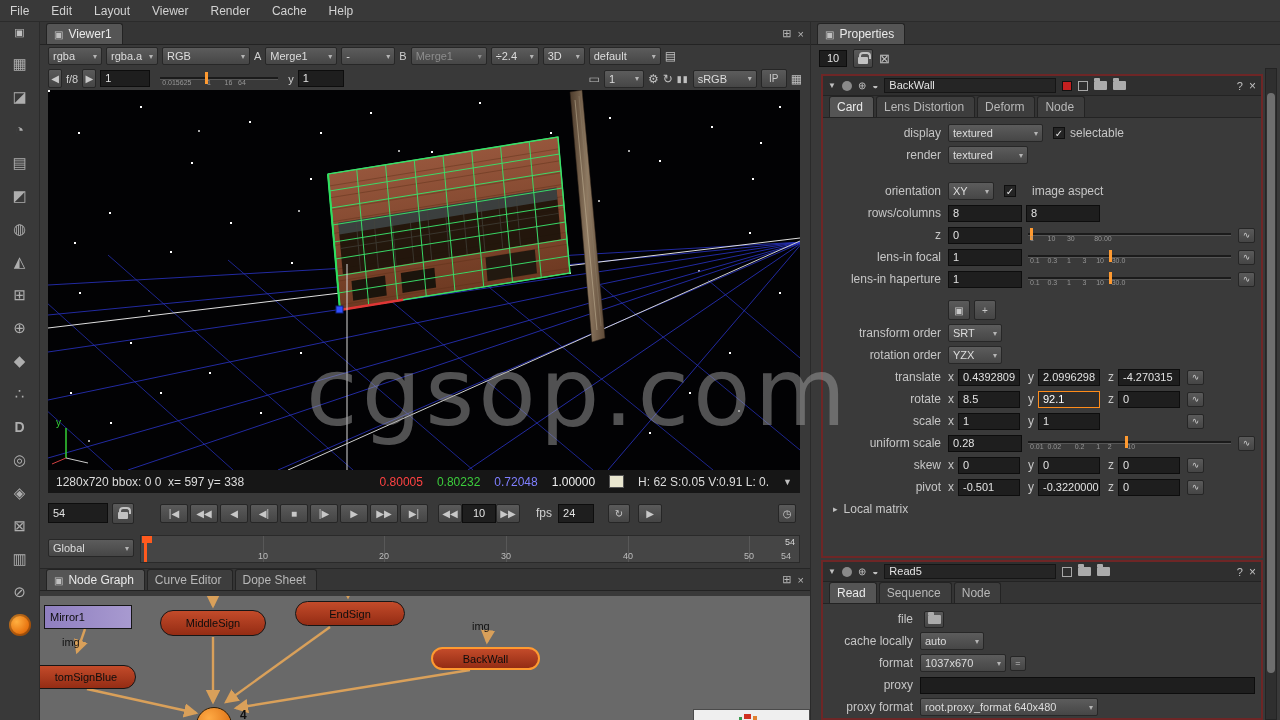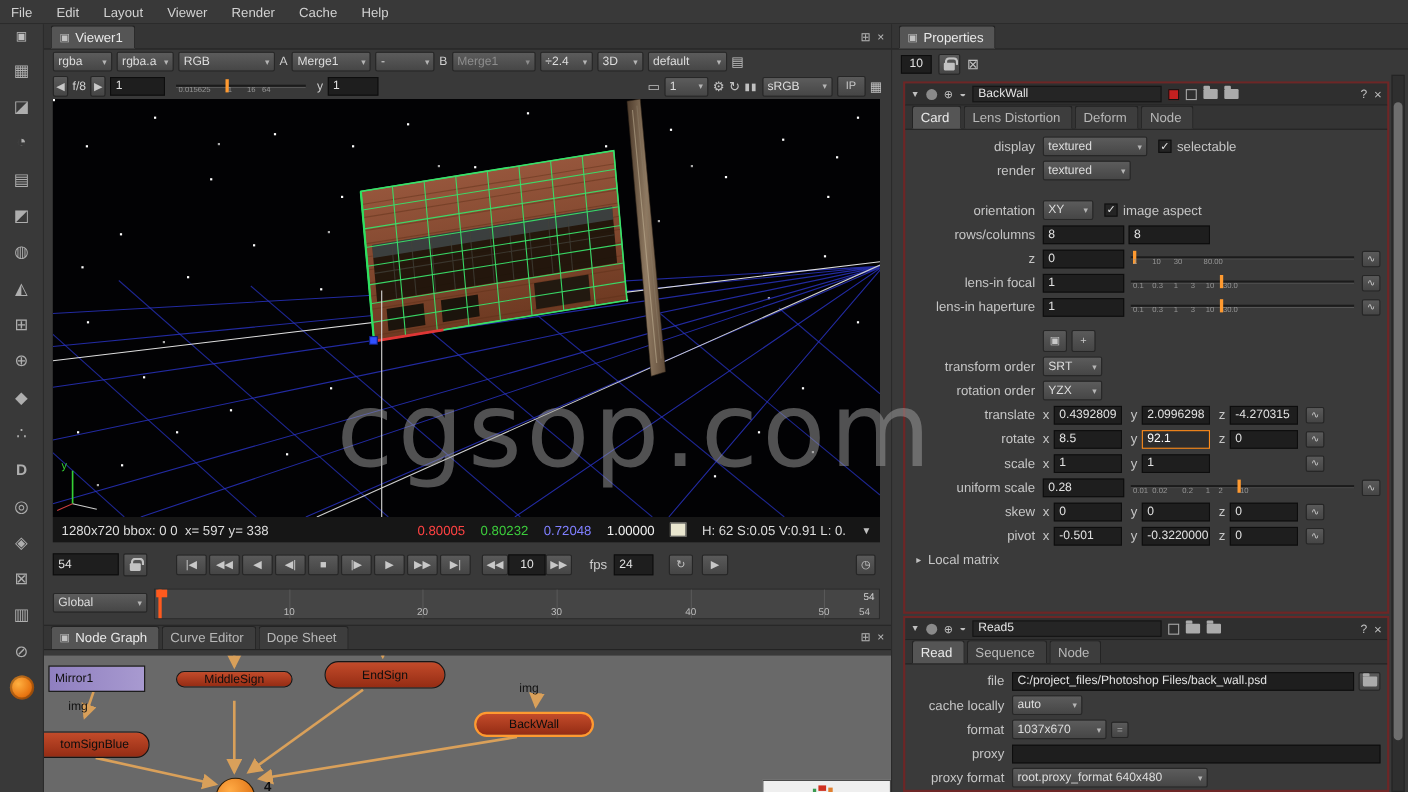--- a/index.html
+++ b/index.html
@@ -346,21 +346,21 @@
           <path d="M290,31 L186,106" marker-end="url(#ah)"></path>
           <path d="M430,74 L196,112" marker-end="url(#ah)"></path>
           <path d="M448,35 L447,46" marker-end="url(#ah)"></path>
           <path d="M47,93 L156,117" marker-end="url(#ah)"></path>
         </g>
       </svg>
       <div class="ngnode" style="left:4px;top:9px;width:88px;height:24px;background:linear-gradient(90deg,#8f7fc0,#a89ad0);justify-content:flex-start;padding-left:5px">
           <span>Mirror1</span>
         </div>
       <span class="imglabel" style="left:22px;top:40px">img</span>
-      <div class="ngnode red" style="left:120px;top:14px;width:106px;height:15px">
+      <div class="ngnode red" style="left:120px;top:14px;width:106px;height:26px">
           <span>MiddleSign</span>
         </div>
       <div class="ngnode red" style="left:255px;top:5px;width:110px;height:25px">
           <span>EndSign</span>
         </div>
       <span class="imglabel" style="left:432px;top:24px">img</span>
       <div class="ngnode red sel" style="left:391px;top:51px;width:109px;height:23px">
           <span>BackWall</span>
         </div>
       <div class="ngnode red" style="left:-4px;top:69px;width:100px;height:24px;border-radius:0 13px 13px 0">
@@ -442,21 +442,21 @@
         <div style="height:14px"></div>
         <div class="prow">
           <span class="plabel">orientation</span>
           <div class="dd" style="width:46px">
               <span>XY</span>
               <span class="car">▾</span>
             </div>
           <span class="cb" style="margin-left:10px">
               <span>✓</span>
             </span>
-          <span style="margin-left:5px;color:#c6c6c6">image aspect</span>
+          <span style="margin-left:16px;color:#c6c6c6">image aspect</span>
         </div>
         <div class="prow">
           <span class="plabel">rows/columns</span>
           <div class="fld" style="width:74px">8</div>
           <div class="fld" style="width:74px;margin-left:4px">8</div>
         </div>
         <div class="prow">
           <span class="plabel">z</span>
           <div class="fld" style="width:74px">0</div>
           <div class="pslider">
@@ -594,21 +594,20 @@
         <div class="tab">
             <span>Sequence</span>
           </div>
         <div class="tab">
             <span>Node</span>
           </div>
       </div>
       <div style="padding-top:4px">
         <div class="prow">
           <span class="plabel" style="width:90px">file</span>
-          <div class="fld" style="flex:1">C:/project_files/Photoshop Files/back_wall.psd</div>
           <div class="btn" style="width:20px;height:17px;margin-left:4px">
               <span class="folder"></span>
             </div>
         </div>
         <div class="prow">
           <span class="plabel" style="width:90px">cache locally</span>
           <div class="dd" style="width:64px">
               <span>auto</span>
               <span class="car">▾</span>
             </div>

